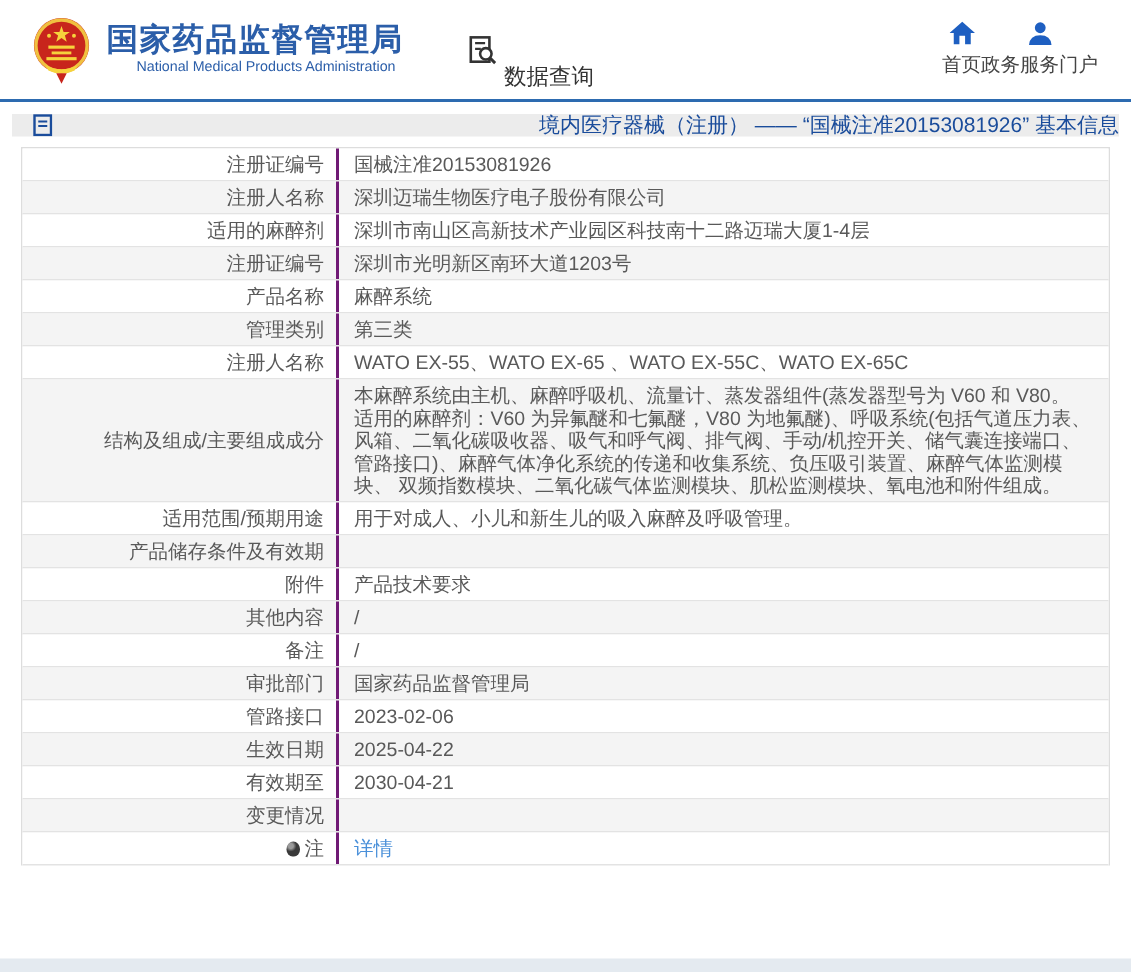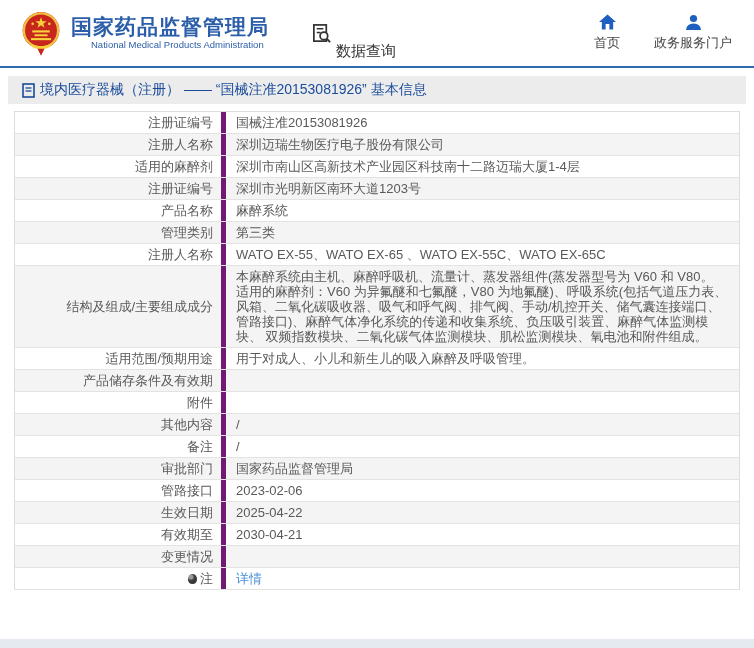--- a/index.html
+++ b/index.html
@@ -8,38 +8,38 @@
 
   
   .header { height:66px; display:flex; align-items:center; padding-left:20px; background:#fff; }
   .emblem { width:42px; height:46px; flex:0 0 auto; }
   .logo-text { margin-left:9px; }
   .logo-cn { color:#2b5ea9; font-size:21px; font-weight:bold; letter-spacing:1px; line-height:24px; }
   .logo-en { color:#2b5ea9; font-size:9.5px; line-height:12px;padding-left:20px; }
   .data-query { display:flex; align-items:center; margin-left:42px; cursor:pointer; }
   .data-query svg { width:21px; height:21px; }
   .data-query-label { font-size:15px; color:#333; margin-left:4px; font-weight:500;margin-top:36px; }
-  .nav-right { margin-left:auto; display:flex; gap:34px; margin-right:22px; }
+  .nav-right { margin-left:auto; display:flex; margin-right:22px; }
   .nav-link { display:flex; flex-direction:column; align-items:center; cursor:pointer; }
   .nav-link svg { width:17px; height:16px; }
   .nav-link-label { font-size:13px; color:#444; margin-top:4px; white-space:nowrap; }
 
   .blue-rule { height:2px; background:#2d6bb0; }
 
   
-  .crumb-bar { margin:8px 8px 0 8px; height:28px; background:#ececec; display:flex; align-items:center; padding-left:14px; }
+  .crumb-bar { margin:8px 8px 0 8px; height:15px; background:#ececec; display:flex; align-items:center; padding-left:14px;justify-content:space-between; }
   .crumb-bar svg { width:13px; height:15px; }
   .crumb-text { color:#1a4c9b; font-size:14px; margin-left:5px; }
 
   
   .info-table { margin:7px 14px 0 14px; border:1px solid #ddd; border-bottom:none; }
   .row { display:flex; align-items:center; border-bottom:1px solid #e3e3e3; background:#fff; min-height:22px; }
   .row:nth-child(even) { background:#f4f4f4; }
   .cell { font-size:13px; color:#595959; line-height:15px; }
-  .cell.label { width:211px; text-align:left; padding:3px 8px 3px 4px; border-right:5px solid #701a75;
+  .cell.label { width:211px; text-align:left; padding:3px 8px 3px 4px; border-right:2px solid #701a75;
     align-self:stretch; display:flex; align-items:center; justify-content:flex-end; }
   .cell.value { flex:1; padding:3px 10px; }
   .note-icon { display:inline-block; width:9px; height:10px; border-radius:50% 50% 45% 45%;
     background:radial-gradient(circle at 32% 30%, #9a9a9a 0 18%, #3a3a3a 40%); margin-right:3px; vertical-align:-1px; }
   a.detail-link { color:#4a90d9; text-decoration:none; font-size:13px; cursor:pointer; }
   .multi-line div { line-height:14.5px; }
 
   .footer-bar { position:absolute; left:0; bottom:0; width:754px; height:9px; background:#e4eaf0; }
 </style>
 </head>
@@ -139,20 +139,21 @@
   <div class="row">
     <div class="cell label">适用范围/预期用途</div>
     <div class="cell value">用于对成人、小儿和新生儿的吸入麻醉及呼吸管理。</div>
   </div>
   <div class="row">
     <div class="cell label">产品储存条件及有效期</div>
     <div class="cell value"></div>
   </div>
   <div class="row">
     <div class="cell label">附件</div>
+    <div class="cell value">产品技术要求</div>
   </div>
   <div class="row">
     <div class="cell label">其他内容</div>
     <div class="cell value">/</div>
   </div>
   <div class="row">
     <div class="cell label">备注</div>
     <div class="cell value">/</div>
   </div>
   <div class="row">

